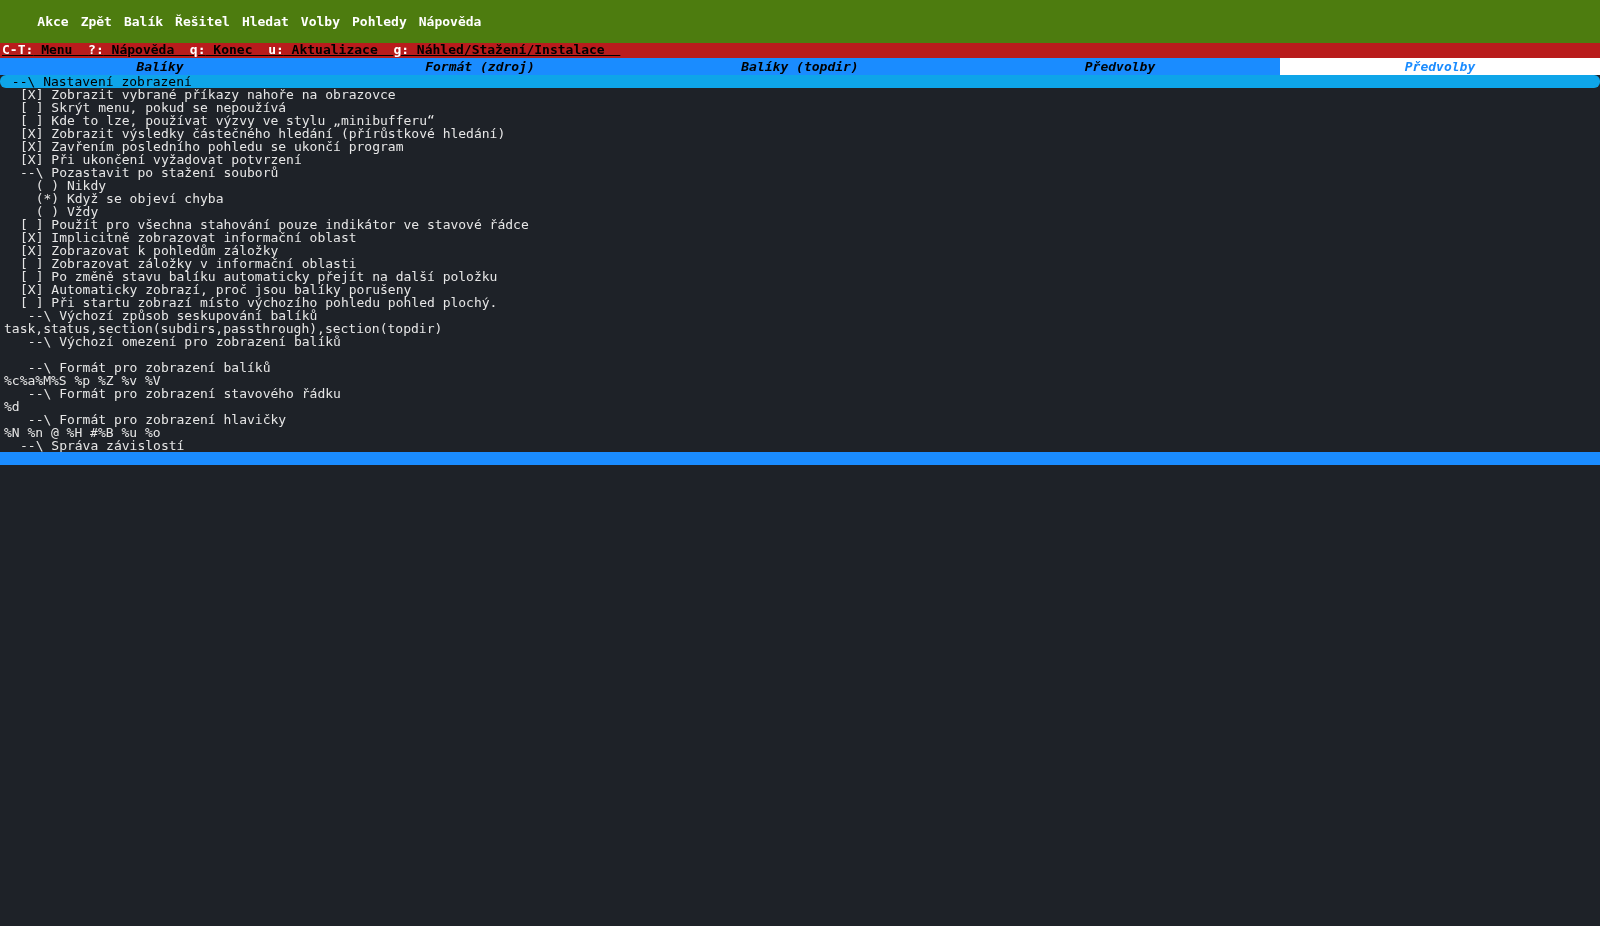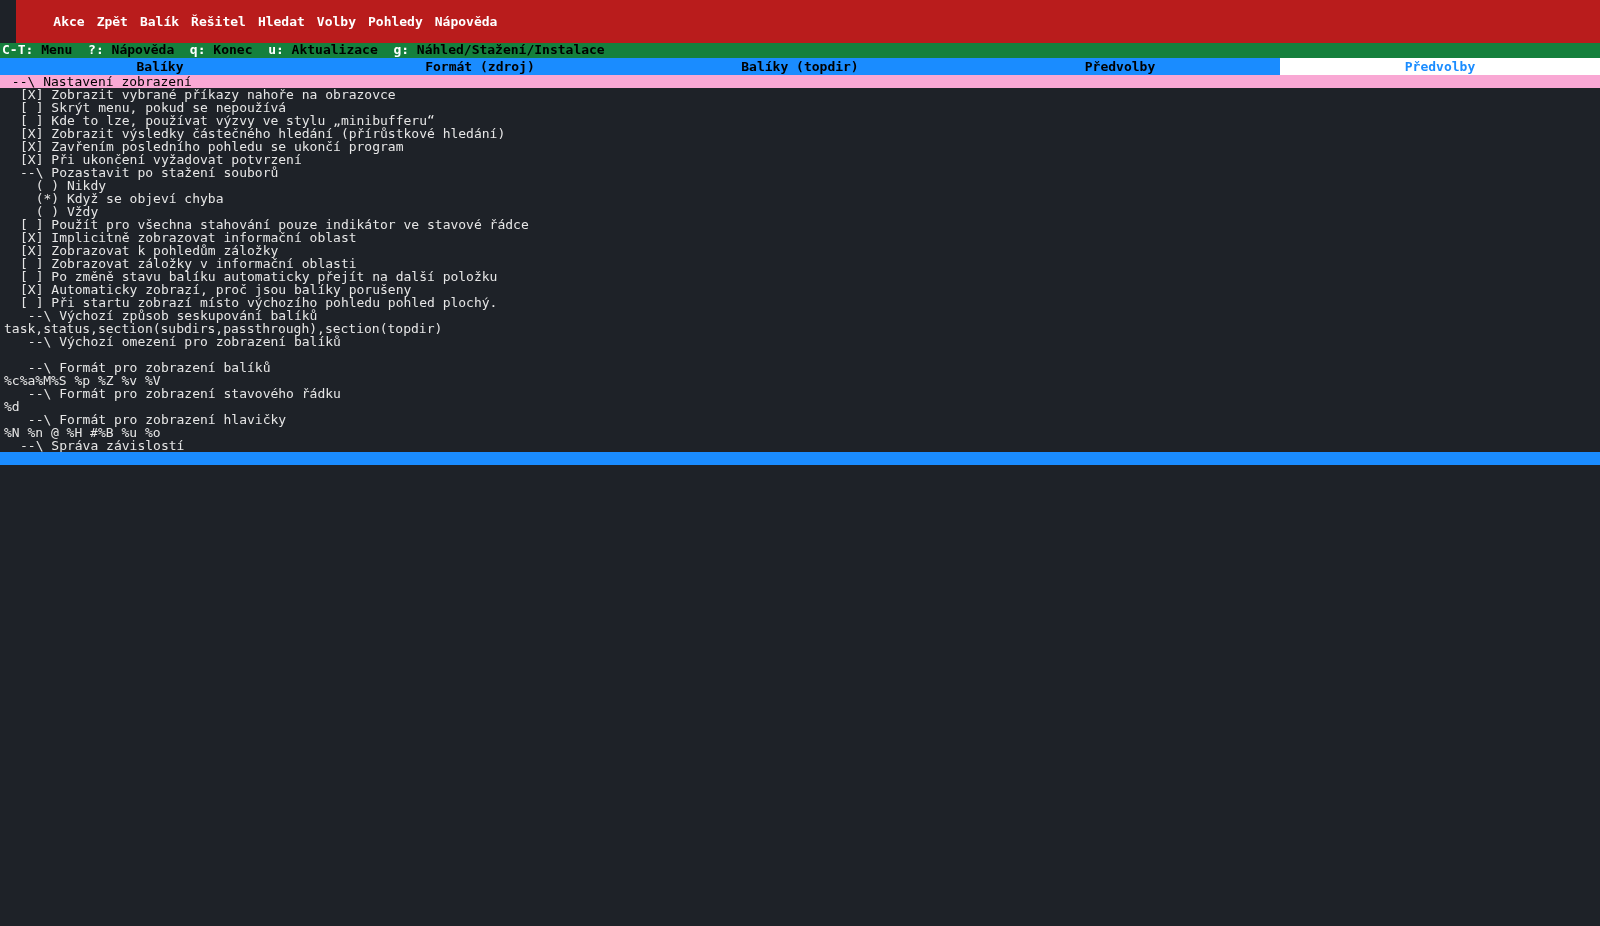--- a/index.html
+++ b/index.html
@@ -8,58 +8,60 @@
     width: 1600px;
     height: 926px;
     background: #1e2228;
     font-family: "DejaVu Sans Mono", "Liberation Mono", monospace;
     font-size: 13px;
     line-height: 13px;
     color: #e6e6e6;
     overflow: hidden;
   }
   .menu-bar {
-    background: #b91c1c;
+    background: #4d7c0f;
     color: #ffffff;
     padding: 2px 6px;
     font-weight: bold;
     white-space: pre;
-    margin-left: 16px;
   }
   .menu-bar span { margin-right: 12px; cursor: pointer; }
   .shortcut-bar {
-    background: #15803d;
+    background: #b91c1c;
     color: #000000;
     padding: 0 20px 2px 2px;
     white-space: pre;
     font-weight: bold;
+    text-decoration: underline;
   }
   .shortcut-bar .hl { color: #ffffff; }
   .tab-bar {
     background: #1a8cff;
     display: flex;
     width: 100%;
     font-weight: bold;
   }
   .tab {
     flex: 1;
     text-align: center;
     color: #000000;
     padding: 2px 0;
     cursor: pointer;
+    font-style: italic;
   }
   .tab.active {
     background: #ffffff;
     color: #1a8cff;
   }
   .section-header {
-    background: #f9a8d4;
+    background: #0ea5e9;
     color: #000000;
     padding: 0 4px;
     white-space: pre;
+    border-radius: 6px;
   }
   .content {
     background: #1e2228;
     color: #e6e6e6;
     white-space: pre;
     padding: 0;
   }
   .content-line {
     padding: 0 8px 0 20px;
     height: 13px;

